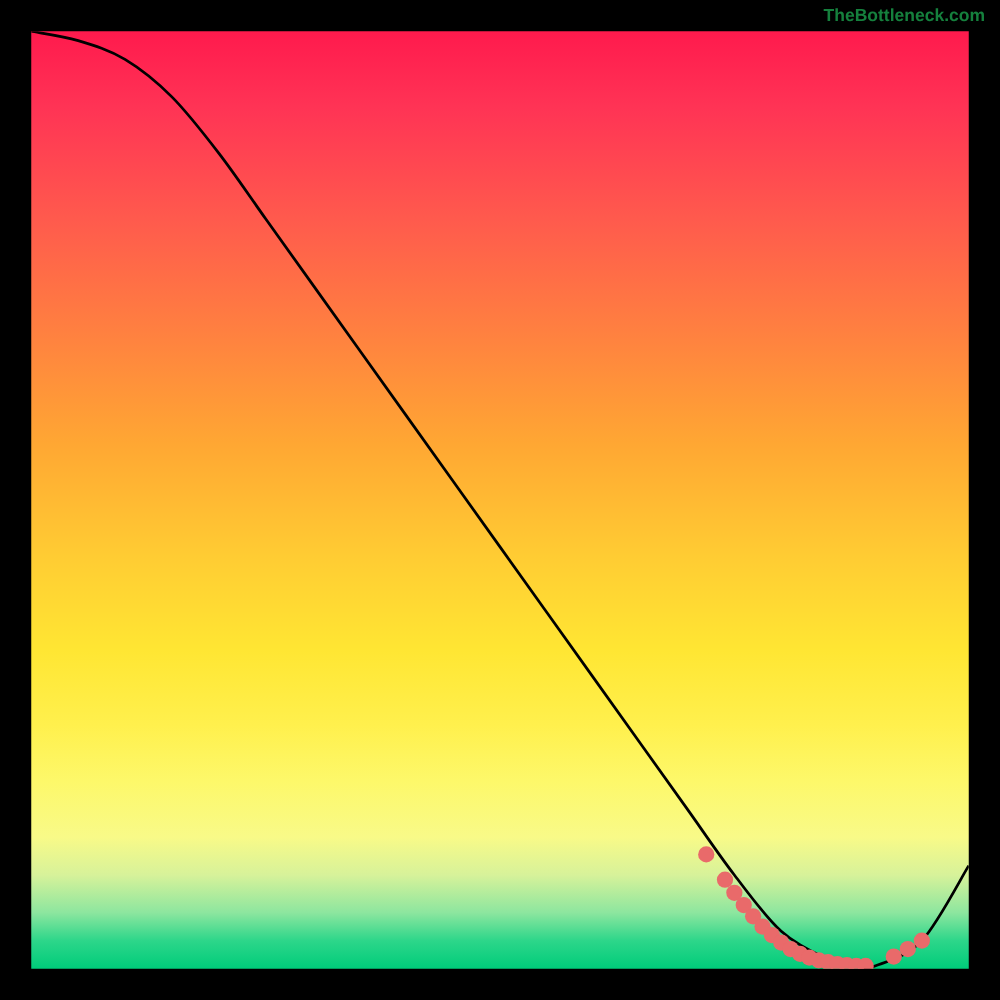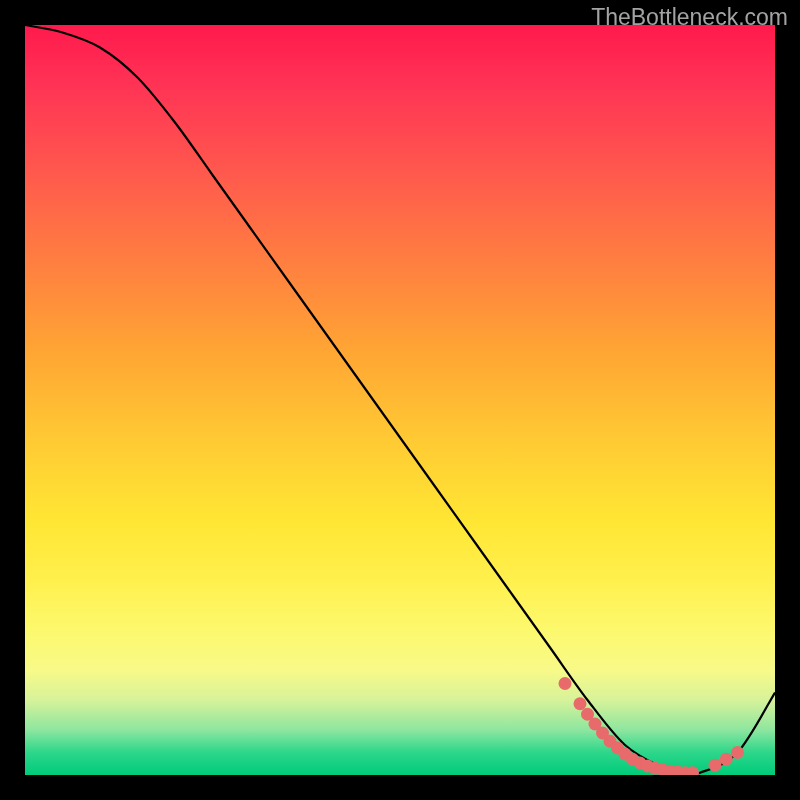--- a/index.html
+++ b/index.html
@@ -8,23 +8,23 @@
     height: 800px;
     background: #000;
     position: relative;
     font-family: Arial, sans-serif;
     overflow: hidden;
   }
   .watermark {
     position: absolute;
     top: 4px;
     right: 12px;
-    color: #a3a3a3;
-    font-size: 23px;
-    font-weight: 400;
+    color: #15803d;
+    font-size: 14px;
+    font-weight: 700;
     z-index: 10;
   }
   .chart-area {
     position: absolute;
     left: 25px;
     top: 25px;
     width: 750px;
     height: 750px;
     background: linear-gradient(to bottom,
       #ff1a4d 0%,

